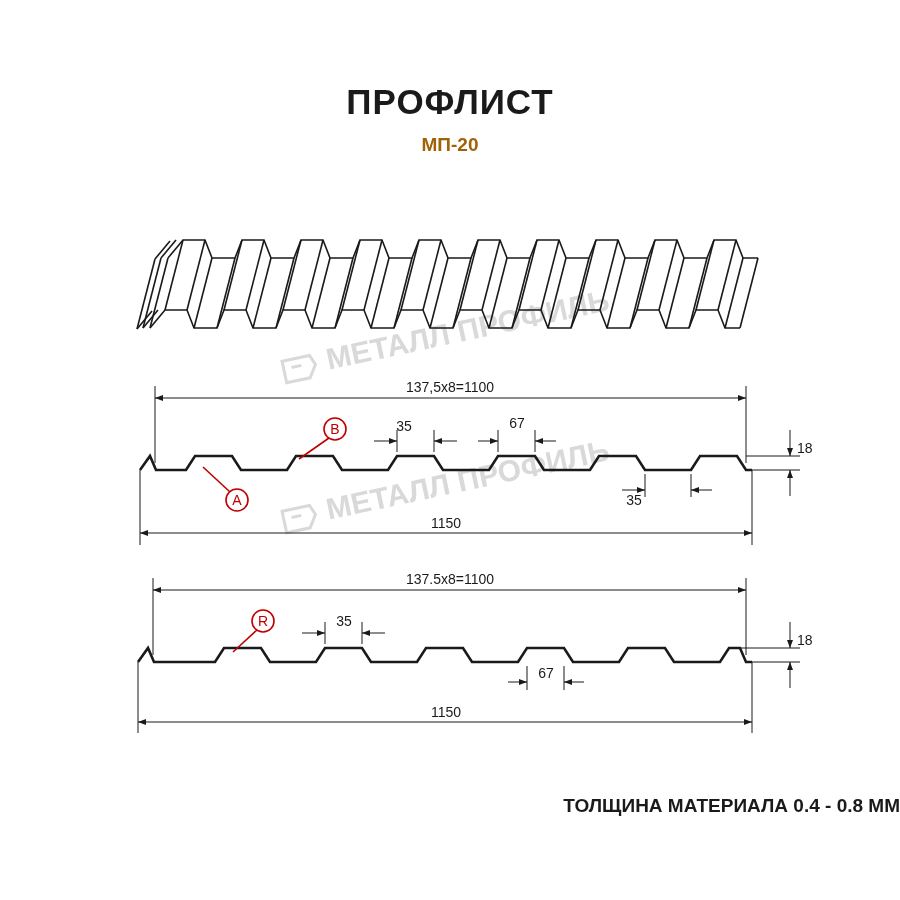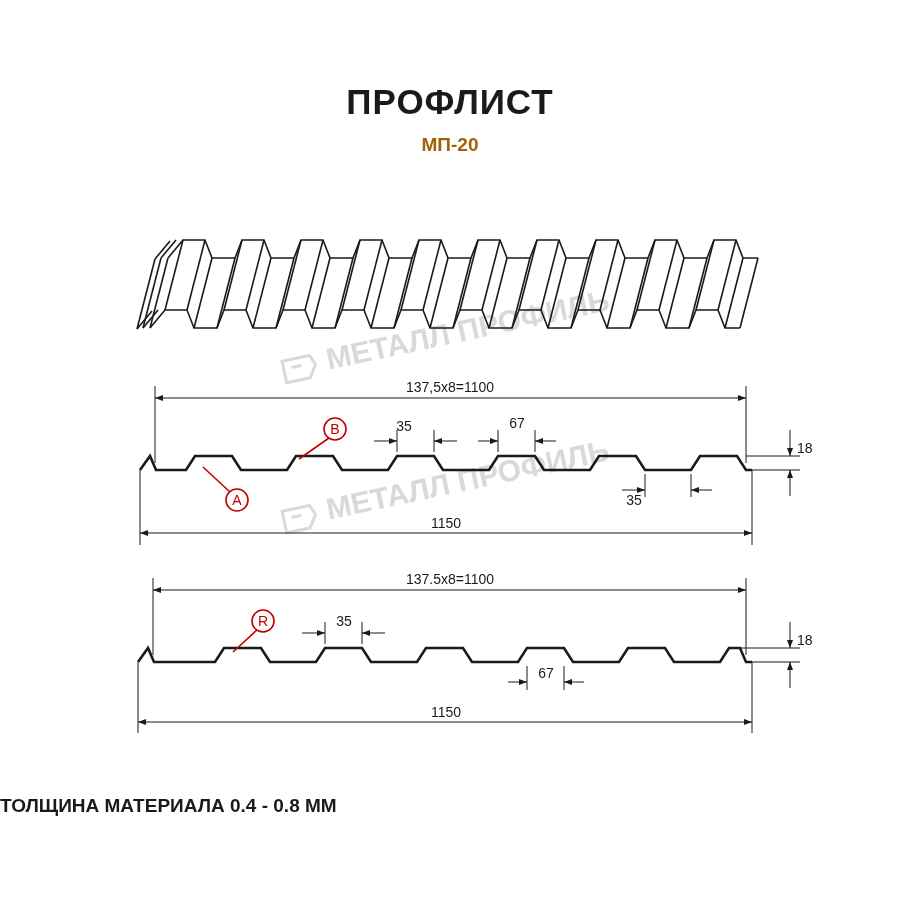--- a/index.html
+++ b/index.html
@@ -34,21 +34,21 @@
     text-align: center;
     font-size: 19px;
     font-weight: bold;
     color: #a16207;
   }
   .footnote {
     position: absolute;
     left: 0;
     right: 0;
     top: 795px;
-    text-align: left;
+    text-align: right;
     font-size: 19px;
     font-weight: bold;
     color: #1a1a1a;
   }
   svg.layer {
     position: absolute;
     left: 0;
     top: 0;
     width: 900px;
     height: 900px;

